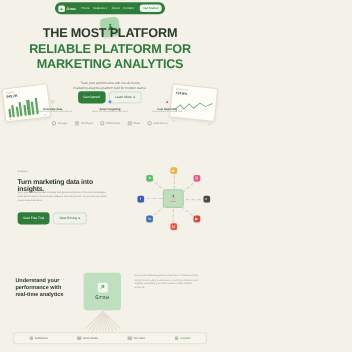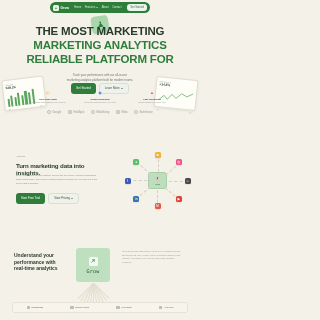--- a/index.html
+++ b/index.html
@@ -196,23 +196,23 @@
   </div>
 
   <div class="hero">
     <div class="hero-badge">
       <svg viewBox="0 0 24 24">
         <path d="M5 17 L12 7 L19 17 Z" fill="#2f7d3a"></path>
         <circle cx="12" cy="6" r="2.2" fill="#2f7d3a"></circle>
       </svg>
     </div>
     <div class="hero-title">
-      <div class="dark">THE MOST MARKETING</div>
+      <div class="dark">THE MOST PLATFORM</div>
+      <div>RELIABLE PLATFORM FOR</div>
       <div>MARKETING ANALYTICS</div>
-      <div>RELIABLE PLATFORM FOR</div>
     </div>
     <div class="hero-sub">
       <div>Track your performance with our all-in-one</div>
       <div>marketing analytics platform built for modern teams.</div>
     </div>
     <div class="hero-actions">
       <button class="btn-primary">Get Started</button>
       <button class="btn-ghost">
         <span>Learn More</span>
         <i class="caret"></i>

